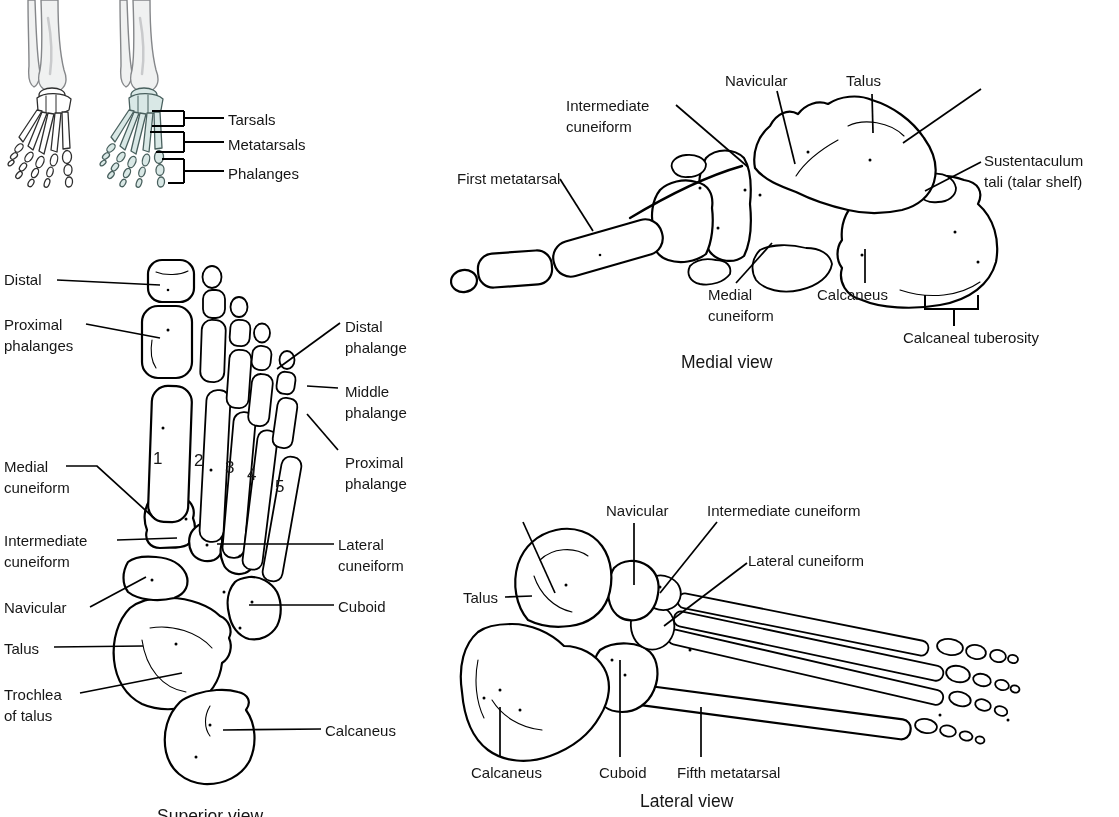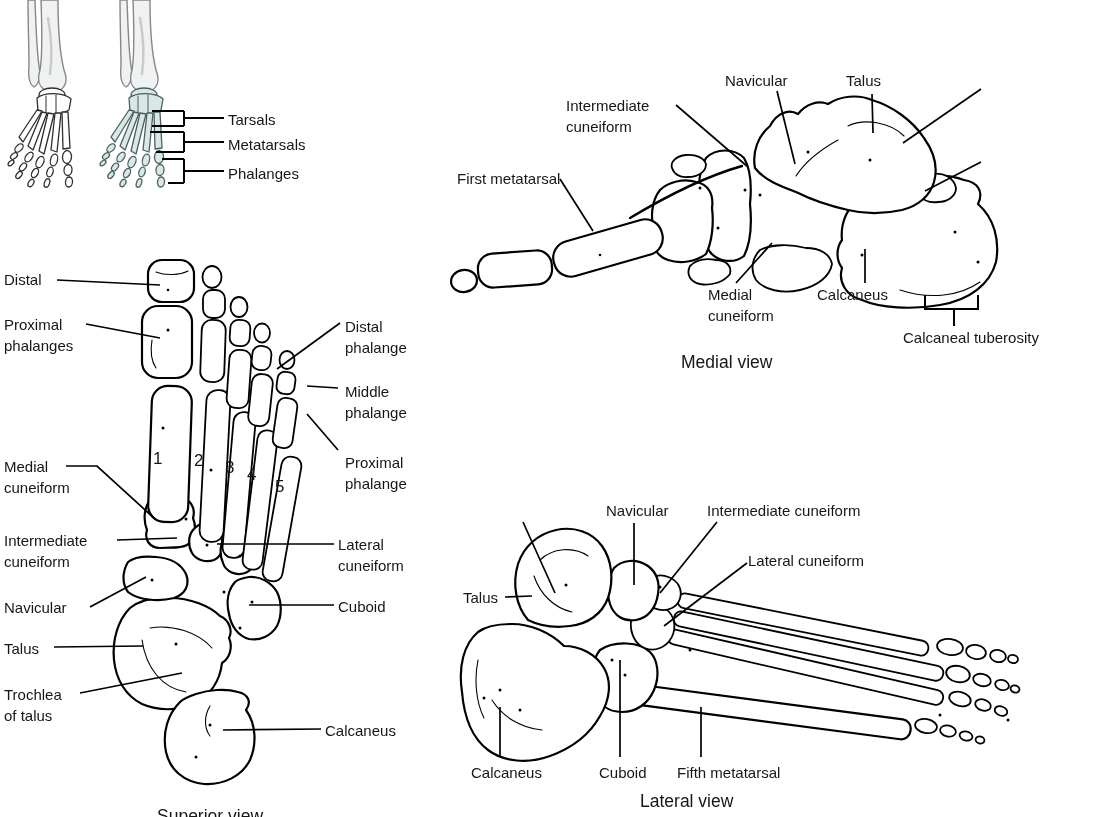--- a/index.html
+++ b/index.html
@@ -303,20 +303,22 @@
   <div class="num" style="left:225px; top:458px;">3</div>
   <div class="num" style="left:247px; top:465px;">4</div>
   <div class="num" style="left:275px; top:477px;">5</div>
   <div class="cap" style="left:157px; top:790px;margin-top:16px;">Superior view</div>
 
   <div class="lbl" style="left:566px; top:95px;">Intermediate
 cuneiform</div>
   <div class="lbl" style="left:725px; top:70px;">Navicular</div>
   <div class="lbl" style="left:846px; top:70px;">Talus</div>
   <div class="lbl" style="left:457px; top:168px;text-align:center;">First metatarsal</div>
+  <div class="lbl" style="left:984px; top:150px;">Sustentaculum
+tali (talar shelf)</div>
   <div class="lbl" style="left:708px; top:284px;">Medial
 cuneiform</div>
   <div class="lbl" style="left:817px; top:284px;">Calcaneus</div>
   <div class="lbl" style="left:903px; top:327px;text-align:center;">Calcaneal tuberosity</div>
   <div class="cap" style="left:681px; top:352px;">Medial view</div>
 
   <div class="lbl" style="left:606px; top:500px;">Navicular</div>
   <div class="lbl" style="left:707px; top:500px;">Intermediate cuneiform</div>
   <div class="lbl" style="left:748px; top:550px;">Lateral cuneiform</div>
   <div class="lbl" style="left:463px; top:587px;">Talus</div>

